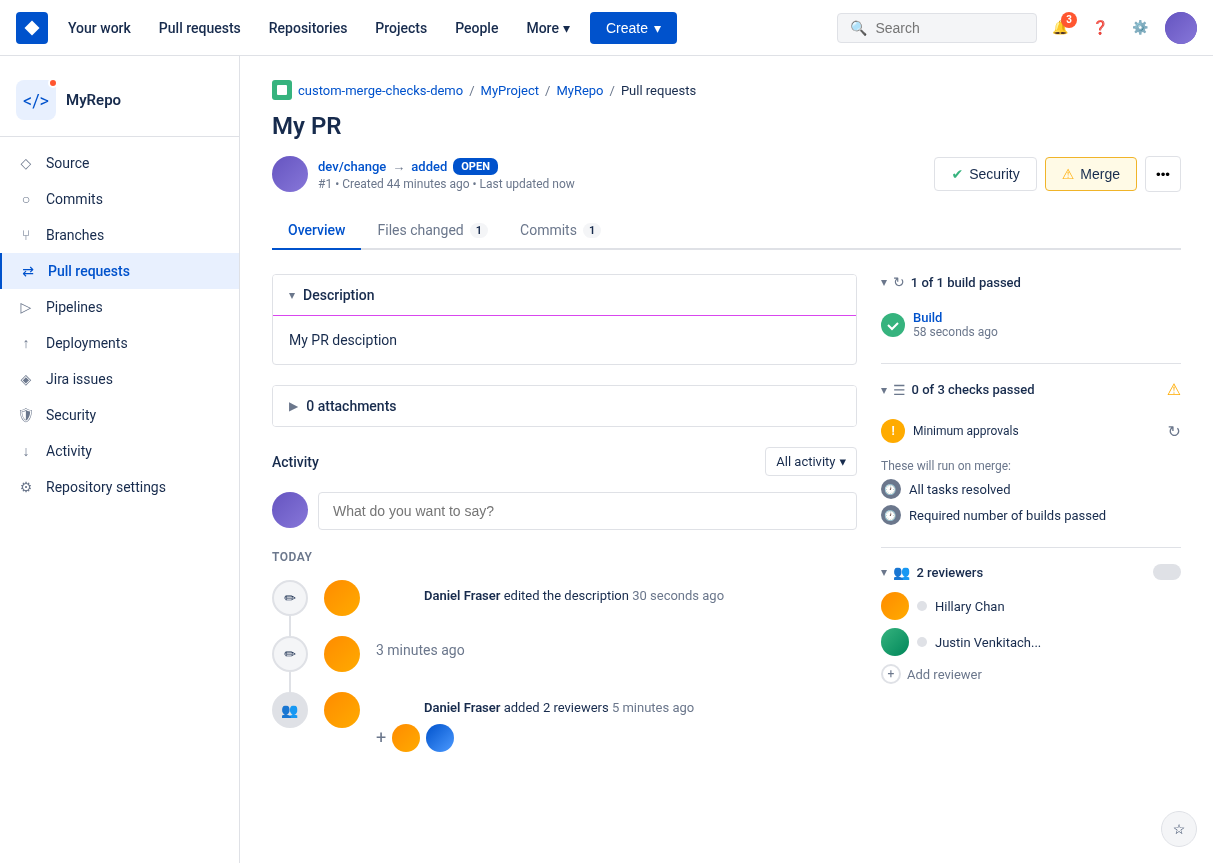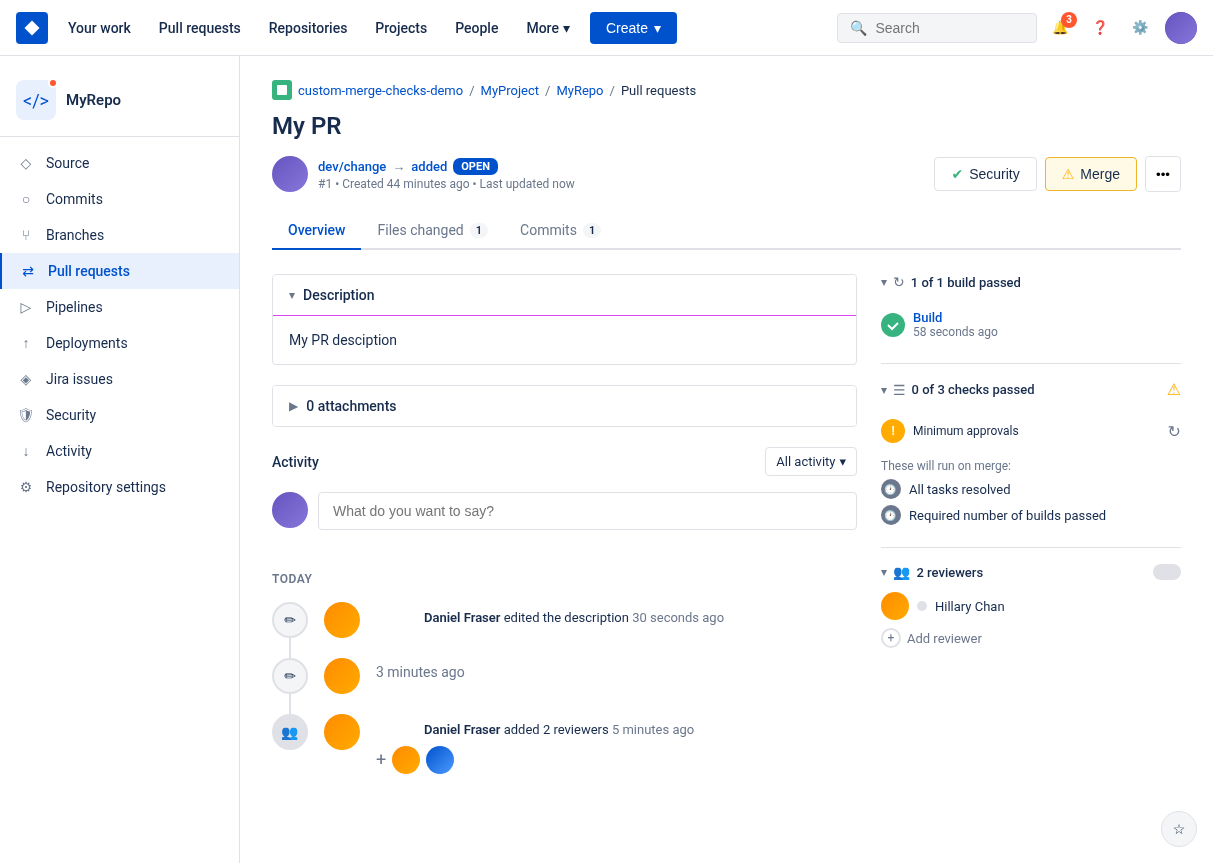--- a/index.html
+++ b/index.html
@@ -87,21 +87,21 @@
 
     .collapse-icon { color: #6b778c; font-size: 12px; }
     .expand-icon { color: #6b778c; font-size: 12px; }
 
     
     .activity-section { margin-top: 20px; }
     .activity-header { display: flex; align-items: center; justify-content: space-between; margin-bottom: 16px; }
     .activity-title { font-size: 14px; font-weight: 500; }
     .activity-filter { display: flex; align-items: center; gap: 4px; border: 1px solid #dfe1e6; border-radius: 4px; padding: 6px 10px; cursor: pointer; font-size: 13px; color: #172b4d; background: #fff; }
 
-    .comment-input-area { display: flex; align-items: flex-start; gap: 10px; margin-bottom: 42px; }
+    .comment-input-area { display: flex; align-items: flex-start; gap: 10px; margin-bottom: 20px; }
     .comment-avatar { width: 36px; height: 36px; border-radius: 50%; background: linear-gradient(135deg, #6554c0, #8777d9); flex-shrink: 0; }
     .comment-input { flex: 1; border: 1px solid #dfe1e6; border-radius: 4px; padding: 10px 14px; font-size: 14px; color: #6b778c; outline: none; }
 
     .today-label { font-size: 12px; font-weight: 600; color: #6b778c; text-transform: uppercase; margin-bottom: 16px; letter-spacing: 0.5px; }
 
     .activity-item { display: flex; gap: 16px; margin-bottom: 20px; position: relative; }
     .activity-line { position: absolute; left: 17px; top: 36px; bottom: -20px; width: 2px; background: #dfe1e6; }
     .activity-icon-wrap { width: 36px; height: 36px; border-radius: 50%; background: #f4f5f7; border: 2px solid #dfe1e6; display: flex; align-items: center; justify-content: center; flex-shrink: 0; z-index: 1; }
     .activity-user-avatar { width: 36px; height: 36px; border-radius: 50%; background: linear-gradient(135deg, #ff8b00, #ffab00); flex-shrink: 0; }
     .activity-content { flex: 1; padding-top: 6px; }
@@ -473,20 +473,25 @@
             <span class="right-section-meta">2 reviewers</span>
             <div class="reviewers-toggle-btn" style="margin-left:auto;"></div>
           </div>
 
           <div class="reviewers-item">
             <div class="reviewer-avatar reviewer-avatar-1"></div>
             <div style="width:10px; height:10px; border-radius:50%; background:#dfe1e6; flex-shrink:0;"></div>
             <span class="reviewer-name">Hillary Chan</span>
           </div>
 
+          <div class="reviewers-item">
+            <div class="reviewer-avatar reviewer-avatar-2"></div>
+            <div style="width:10px; height:10px; border-radius:50%; background:#dfe1e6; flex-shrink:0;"></div>
+            <span class="reviewer-name">Justin Venkitach...</span>
+          </div>
 
           <div class="add-reviewer-row">
             <div class="plus-circle">+</div>
             <span>Add reviewer</span>
           </div>
         </div>
 
       </div>
     </div>
   </main>

